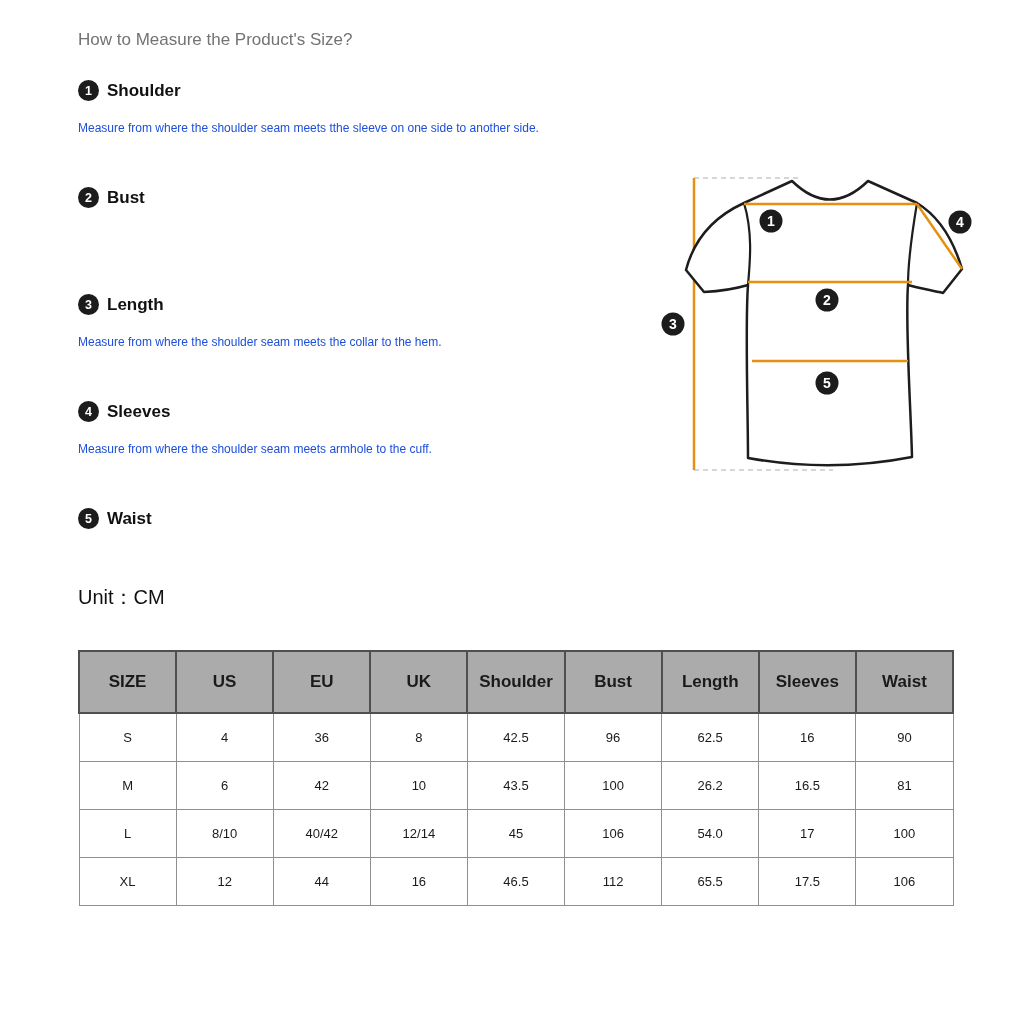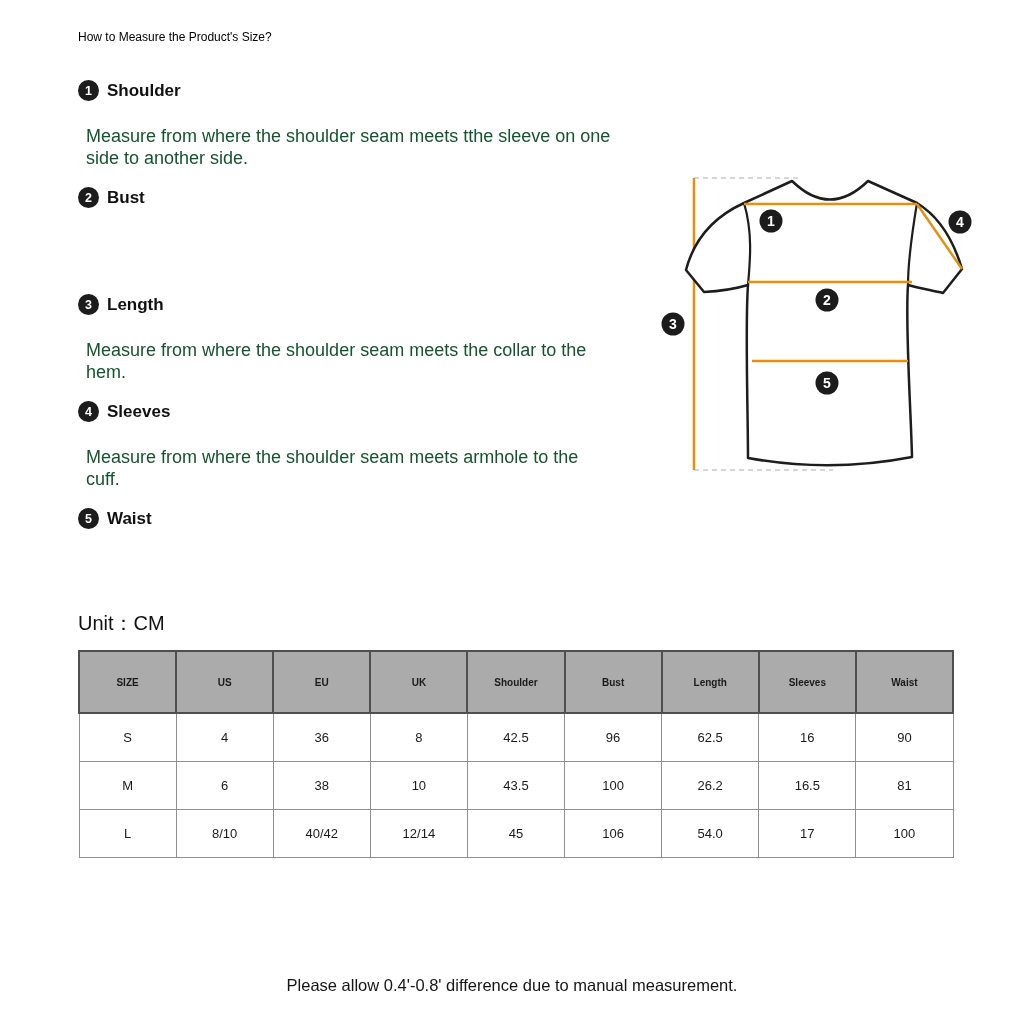--- a/index.html
+++ b/index.html
@@ -2,52 +2,52 @@
 <html><head>
 <meta charset="utf-8">
 <style>
   html,body { margin:0; padding:0; background:#ffffff; }
   .page {
     position:relative; width:1024px; height:1024px; background:#ffffff;
     font-family:"Liberation Sans", sans-serif; color:#1a1a1a; overflow:hidden;
   }
   .page-title {
     position:absolute; left:78px; top:30px; margin:0;
-    font-size:12px; font-weight:400; color:#000000;
+    font-size:17px; font-weight:400; color:#737373;
   }
   .section-heading {
     position:absolute; left:78px; display:flex; align-items:center; gap:8px;
     font-size:17px; font-weight:700; color:#111;
   }
   .badge {
     width:21px; height:21px; border-radius:50%; background:#1c1c1c; color:#fff;
     display:inline-flex; align-items:center; justify-content:center;
     font-size:12.5px; font-weight:700; flex:0 0 auto;
   }
   .section-desc {
-    position:absolute; left:78px; margin:8px; width:525px;
-    font-size:18px; line-height:22px; font-weight:400; color:#14532d;
+    position:absolute; left:78px; margin:0; width:525px;
+    font-size:12px; line-height:22px; font-weight:400; color:#1d4ed8;
   }
   .h-1 { top:80px; }  .p-1 { top:117px; }
   .h-2 { top:187px; } .p-2 { top:224px; }
   .h-3 { top:294px; } .p-3 { top:331px; }
   .h-4 { top:401px; } .p-4 { top:438px; }
   .h-5 { top:508px; } .p-5 { top:545px; }
   .unit-label {
-    position:absolute; left:78px; top:610px;
+    position:absolute; left:78px; top:584px;
     font-size:20px; font-weight:400; color:#111;
   }
   .diagram { position:absolute; left:640px; top:160px; }
   .size-table {
     position:absolute; left:78px; top:650px; width:876px;
     border-collapse:collapse; table-layout:fixed; text-align:center;
   }
   .size-table th {
     background:#ABABAB; border:2px solid #4f4f4f; height:58px;
-    font-size:10px; font-weight:700; color:#1a1a1a;
+    font-size:17px; font-weight:700; color:#1a1a1a;
   }
   .size-table td {
     border:1.5px solid #8f8f8f; height:45px;
     font-size:13px; font-weight:400; color:#1a1a1a; background:#fff;
   }
   .footer-note {
     position:absolute; left:0; top:976px; width:1024px; margin:0;
     text-align:center; font-size:16.5px; font-weight:400; color:#151515;
   }
 </style>
@@ -155,37 +155,47 @@
         <td>8</td>
         <td>42.5</td>
         <td>96</td>
         <td>62.5</td>
         <td>16</td>
         <td>90</td>
       </tr>
       <tr>
         <td>M</td>
         <td>6</td>
-        <td>38</td>
+        <td>42</td>
         <td>10</td>
         <td>43.5</td>
         <td>100</td>
         <td>26.2</td>
         <td>16.5</td>
         <td>81</td>
       </tr>
       <tr>
         <td>L</td>
         <td>8/10</td>
         <td>40/42</td>
         <td>12/14</td>
         <td>45</td>
         <td>106</td>
         <td>54.0</td>
         <td>17</td>
         <td>100</td>
       </tr>
+      <tr>
+        <td>XL</td>
+        <td>12</td>
+        <td>44</td>
+        <td>16</td>
+        <td>46.5</td>
+        <td>112</td>
+        <td>65.5</td>
+        <td>17.5</td>
+        <td>106</td>
+      </tr>
     </tbody>
   </table>
 
-  <p class="footer-note">Please allow 0.4'-0.8' difference due to manual measurement.</p>
 
 </div>
 
 </body></html>

